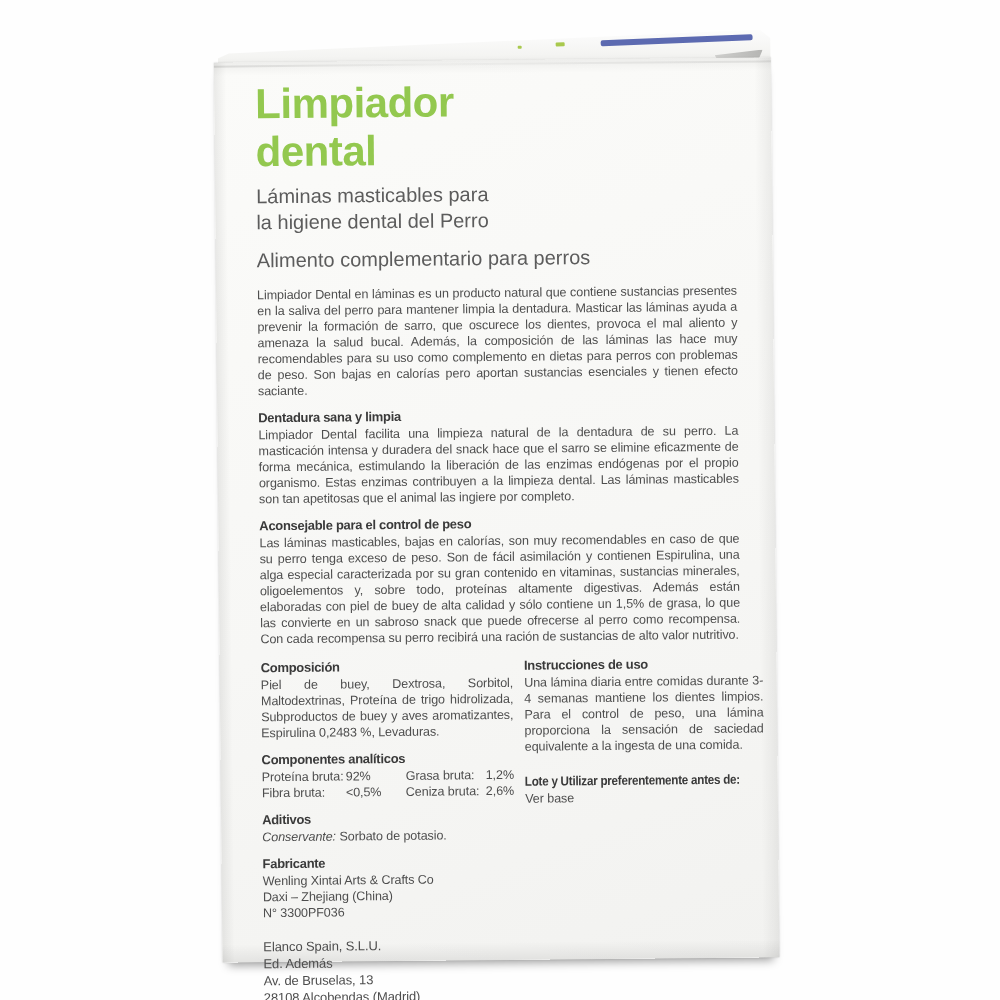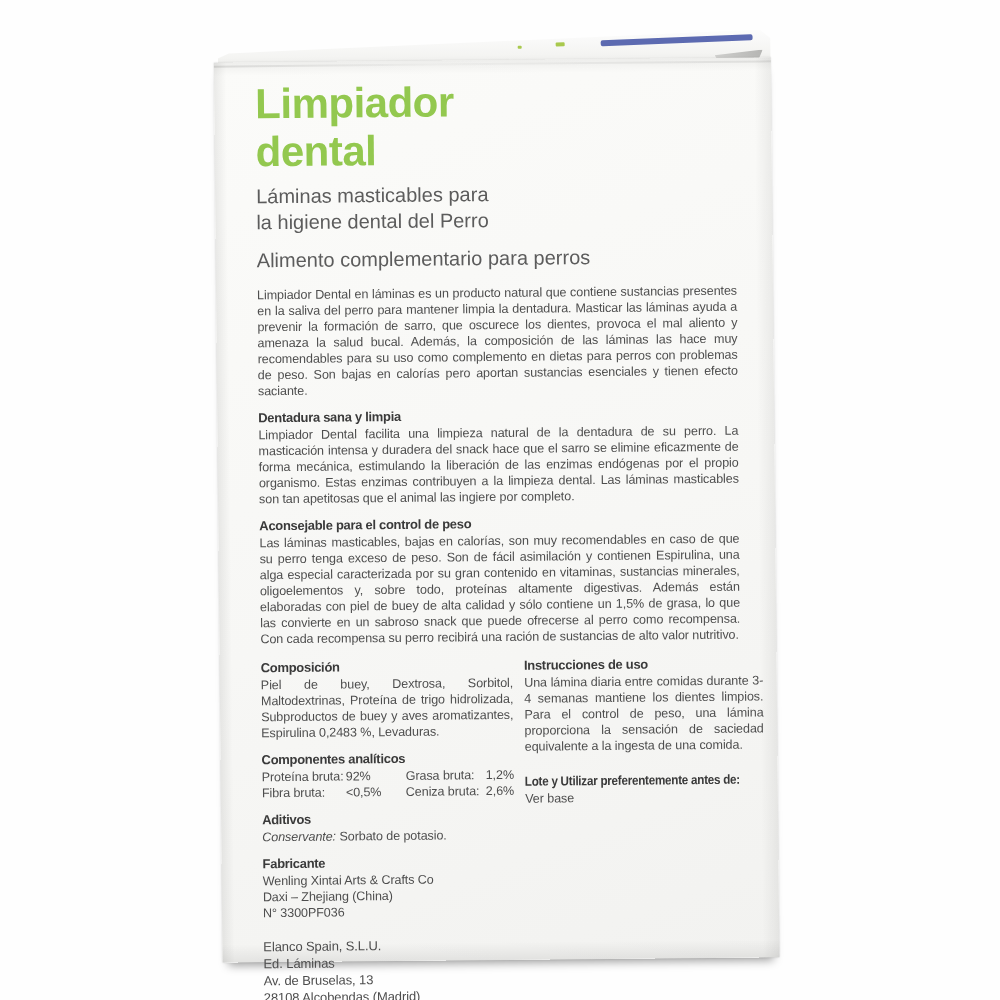--- a/index.html
+++ b/index.html
@@ -147,17 +147,17 @@
         <div class="col-right">
           <h3 class="shead first">Instrucciones de uso</h3>
           <p class="body">Una lámina diaria entre comidas durante 3-4 semanas mantiene los dientes limpios. Para el control de peso, una lámina proporciona la sensación de saciedad equivalente a la ingesta de una comida.</p>
 
           <h3 class="shead lot-heading">Lote y Utilizar preferentemente antes de:</h3>
           <p class="body lines">Ver base</p>
         </div>
 
       </div>
 
-      <p class="body address"><span>Elanco Spain, S.L.U.</span><br><span>Ed. Láminas</span><br><span>Av. de Bruselas, 13</span><br><span>28108 Alcobendas (Madrid)</span><br></p>
+      <p class="body address"><span>Elanco Spain, S.L.U.</span><br><span>Ed. Además</span><br><span>Av. de Bruselas, 13</span><br><span>28108 Alcobendas (Madrid)</span><br></p>
 
     </div>
   </div>
 </div>
 
 </body></html>

